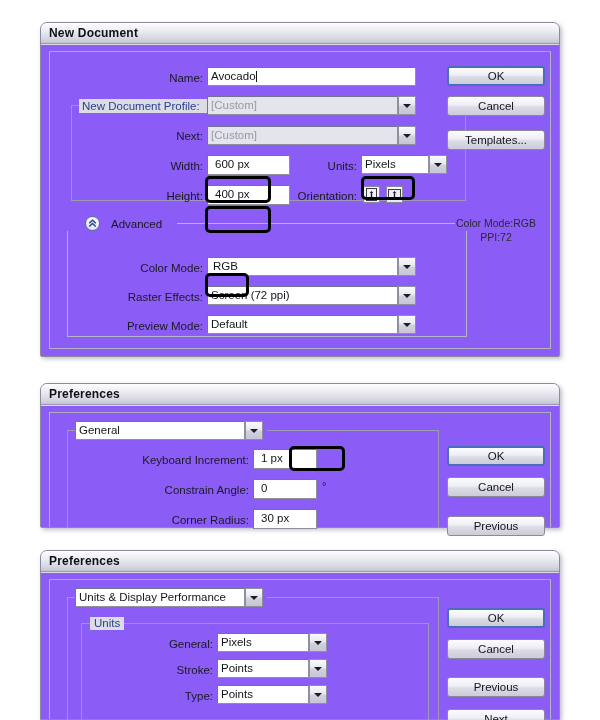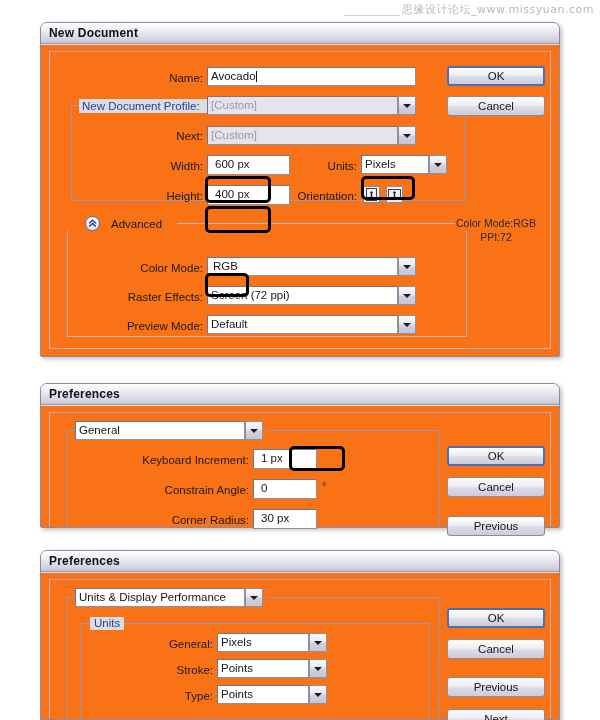--- a/index.html
+++ b/index.html
@@ -41,21 +41,21 @@
     position: relative;
     box-sizing: border-box;
   }
   .titlebar .title {
     position: absolute; left: 8px; top: 3px;
     font-size: 12px; font-weight: bold; color: #101018;
     letter-spacing: .2px;
   }
   .dialog-body {
     position: absolute; left: 0; right: 0; top: 22px; bottom: 0;
-    background: #f97316;
+    background: #8b5cf6;
     box-sizing: border-box;
   }
   .inner-frame {
     position: absolute;
     border: 1px solid #b4b4c2;
     border-top-color: #aaaab8;
     background: transparent;
     box-sizing: border-box;
   }
 
@@ -179,24 +179,20 @@
     position: absolute; font-size: 10.5px; color: #2a2a34;
     text-align: center; line-height: 14px; white-space: nowrap;
   }
   .degree { position: absolute; font-size: 11px; color: #1a1a22; }
 </style>
 </head>
 <body>
 
 <div class="page">
 
-  <div class="watermark">
-    <span class="rule"></span>
-    <span class="cn">思缘设计论坛_www.missyuan.com</span>
-  </div>
 
   <div class="dialog" style="left:40px; top:22px; width:520px; height:335px;">
 
     <div class="titlebar">
       <span class="title">New Document</span>
     </div>
 
     <div class="dialog-body">
 
       <div class="inner-frame" style="left:8px; top:6px; right:8px; bottom:7px;"></div>
@@ -273,20 +269,21 @@
       </div>
 
       <div class="lbl" style="left:62px; top:274px; width:100px;">Preview Mode:</div>
       <div class="combo" style="left:166px; top:270px; width:209px;">
         <div class="cfield">Default</div>
         <div class="arrow"></div>
       </div>
 
       <div class="btn default" style="left:406px; top:21px; width:98px; height:20px;">OK</div>
       <div class="btn" style="left:406px; top:51px; width:98px; height:20px;">Cancel</div>
+      <div class="btn" style="left:406px; top:85px; width:98px; height:20px;">Templates...</div>
 
       <div class="sidetext" style="left:400px; top:171px; width:110px;">Color Mode:RGB</div>
       <div class="sidetext" style="left:400px; top:185px; width:110px;">PPI:72</div>
     </div>
 
     <div class="annot" style="left:164px; top:153px; width:66px; height:27px;"></div>
     <div class="annot" style="left:164px; top:183px; width:66px; height:27px;"></div>
     <div class="annot" style="left:320px; top:153px; width:54px; height:24px;"></div>
     <div class="annot" style="left:164px; top:250px; width:44px; height:24px;"></div>
   </div>

